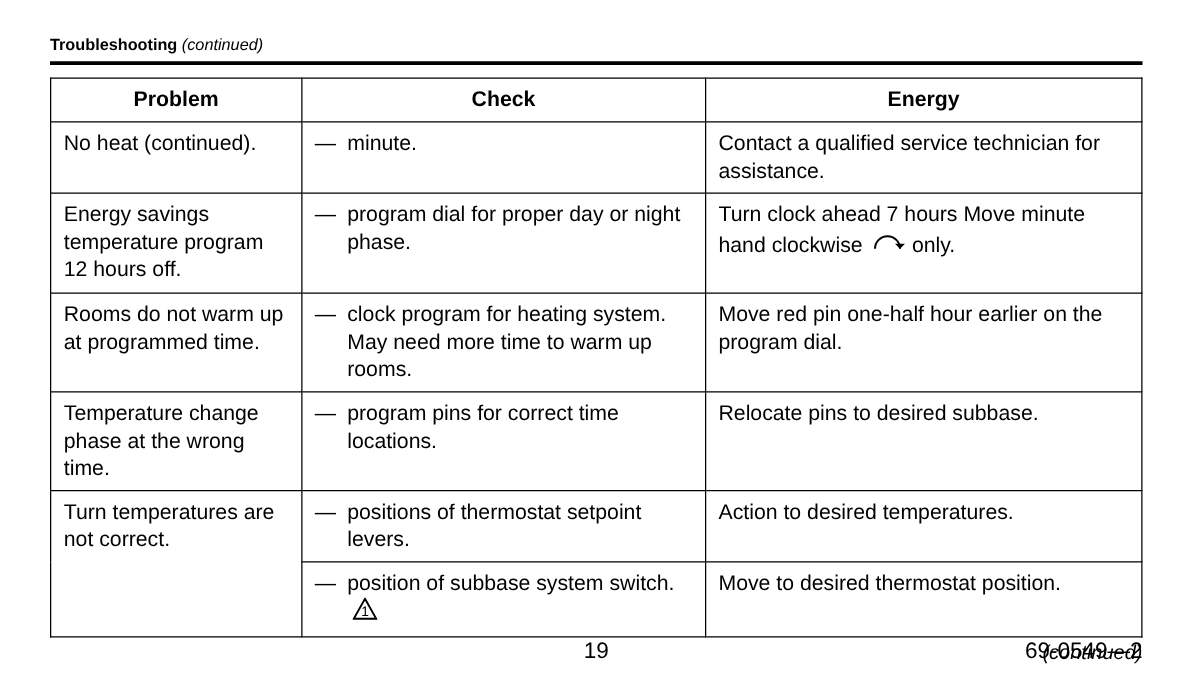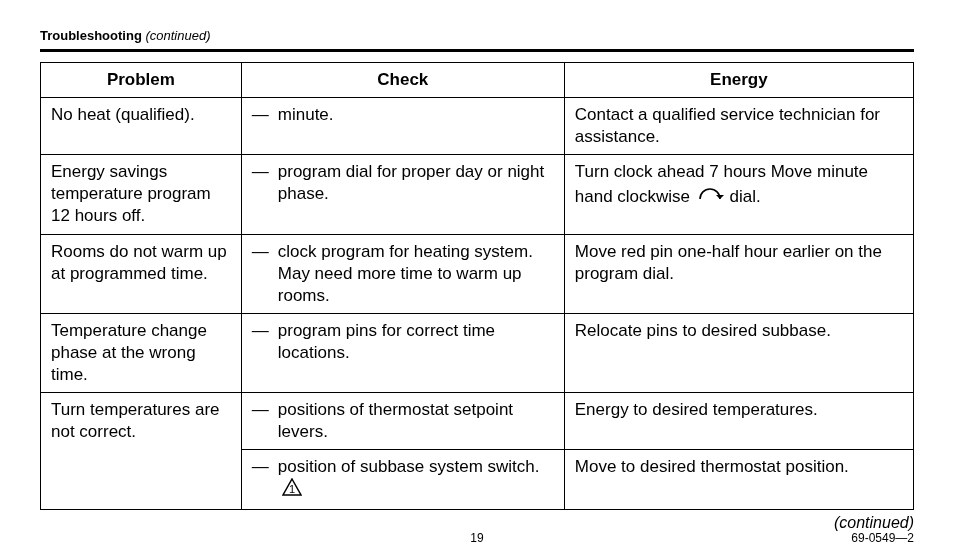--- a/index.html
+++ b/index.html
@@ -33,22 +33,22 @@
   col.c2{width:37%;}
   col.c3{width:40%;}
   .dash-cell{display:flex;}
   .dash{flex:0 0 26px;}
   .dash-text{flex:1;}
   .continued-tag{
     font-style:italic;font-size:16px;
     text-align:right;margin-top:4px;
   }
   .footer{
-    position:absolute;bottom:12px;left:0;right:0;
-    font-size:12px;
+    position:absolute;bottom:26px;left:0;right:0;
+    font-size:18px;
     display:flex;justify-content:space-between;
     padding:0 40px;
   }
   .footer .center{position:absolute;left:0;right:0;text-align:center;}
   .clockwise-arc{display:inline-block;vertical-align:middle;}
   .inline-tri{display:inline-block;vertical-align:middle;margin-left:4px;}
 </style>
 </head>
 <body>
 
@@ -66,21 +66,21 @@
     </colgroup>
   <thead>
     <tr>
       <th>Problem</th>
       <th>Check</th>
       <th>Energy</th>
     </tr>
   </thead>
   <tbody>
     <tr>
-      <td>No heat (qualified).</td>
+      <td>No heat (continued).</td>
       <td>
         <div class="dash-cell">
           <span class="dash">—</span>
           <span class="dash-text">minute.</span>
         </div>
       </td>
       <td>Contact a qualified service technician for assistance.</td>
     </tr>
 
     <tr>
@@ -92,21 +92,21 @@
         </div>
       </td>
       <td>
         <span>Turn clock ahead 7 hours Move minute hand clockwise</span>
         <span class="clockwise-arc">
           <svg width="30" height="22" viewBox="0 0 30 22">
             <path d="M5 16 A10 10 0 1 1 25 16" fill="none" stroke="#000" stroke-width="1.6"></path>
             <polygon points="25,16 21,12 29,12" fill="#000"></polygon>
           </svg>
         </span>
-        <span>dial.</span>
+        <span>only.</span>
       </td>
     </tr>
 
     <tr>
       <td>Rooms do not warm up at programmed time.</td>
       <td>
         <div class="dash-cell">
           <span class="dash">—</span>
           <span class="dash-text">clock program for heating system. May need more time to warm up rooms.</span>
         </div>
@@ -126,21 +126,21 @@
     </tr>
 
     <tr>
       <td rowspan="2">Turn temperatures are not correct.</td>
       <td>
         <div class="dash-cell">
           <span class="dash">—</span>
           <span class="dash-text">positions of thermostat setpoint levers.</span>
         </div>
       </td>
-      <td>Energy to desired temperatures.</td>
+      <td>Action to desired temperatures.</td>
     </tr>
     <tr>
       <td>
         <div class="dash-cell">
           <span class="dash">—</span>
           <span class="dash-text">
             <span>position of subbase system switch.</span>
             <span class="inline-tri">
               <svg width="20" height="18" viewBox="0 0 20 18">
                 <polygon points="10,1 19,17 1,17" fill="none" stroke="#000" stroke-width="1.5"></polygon>

